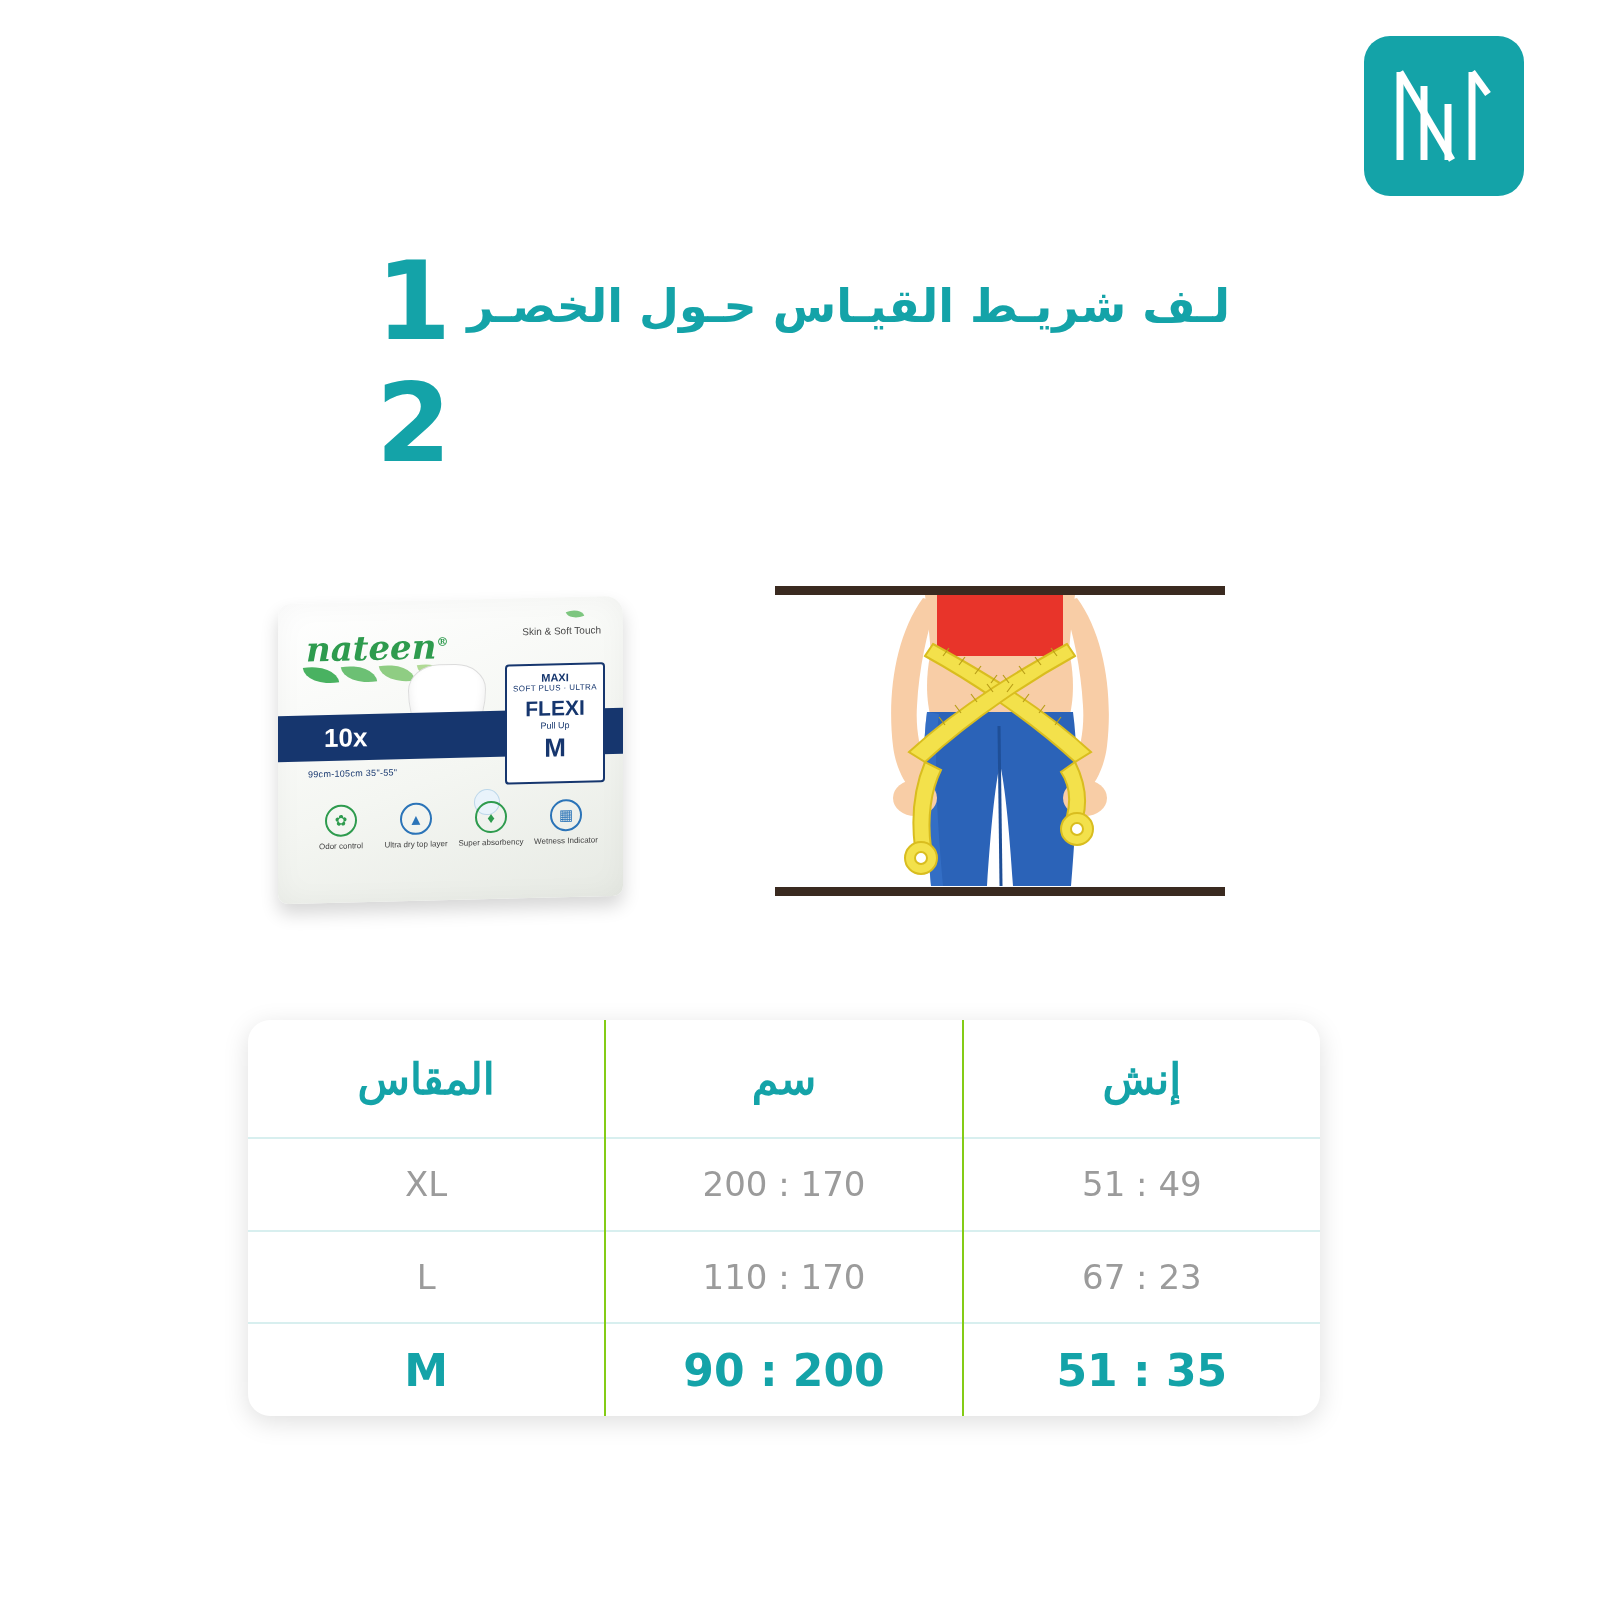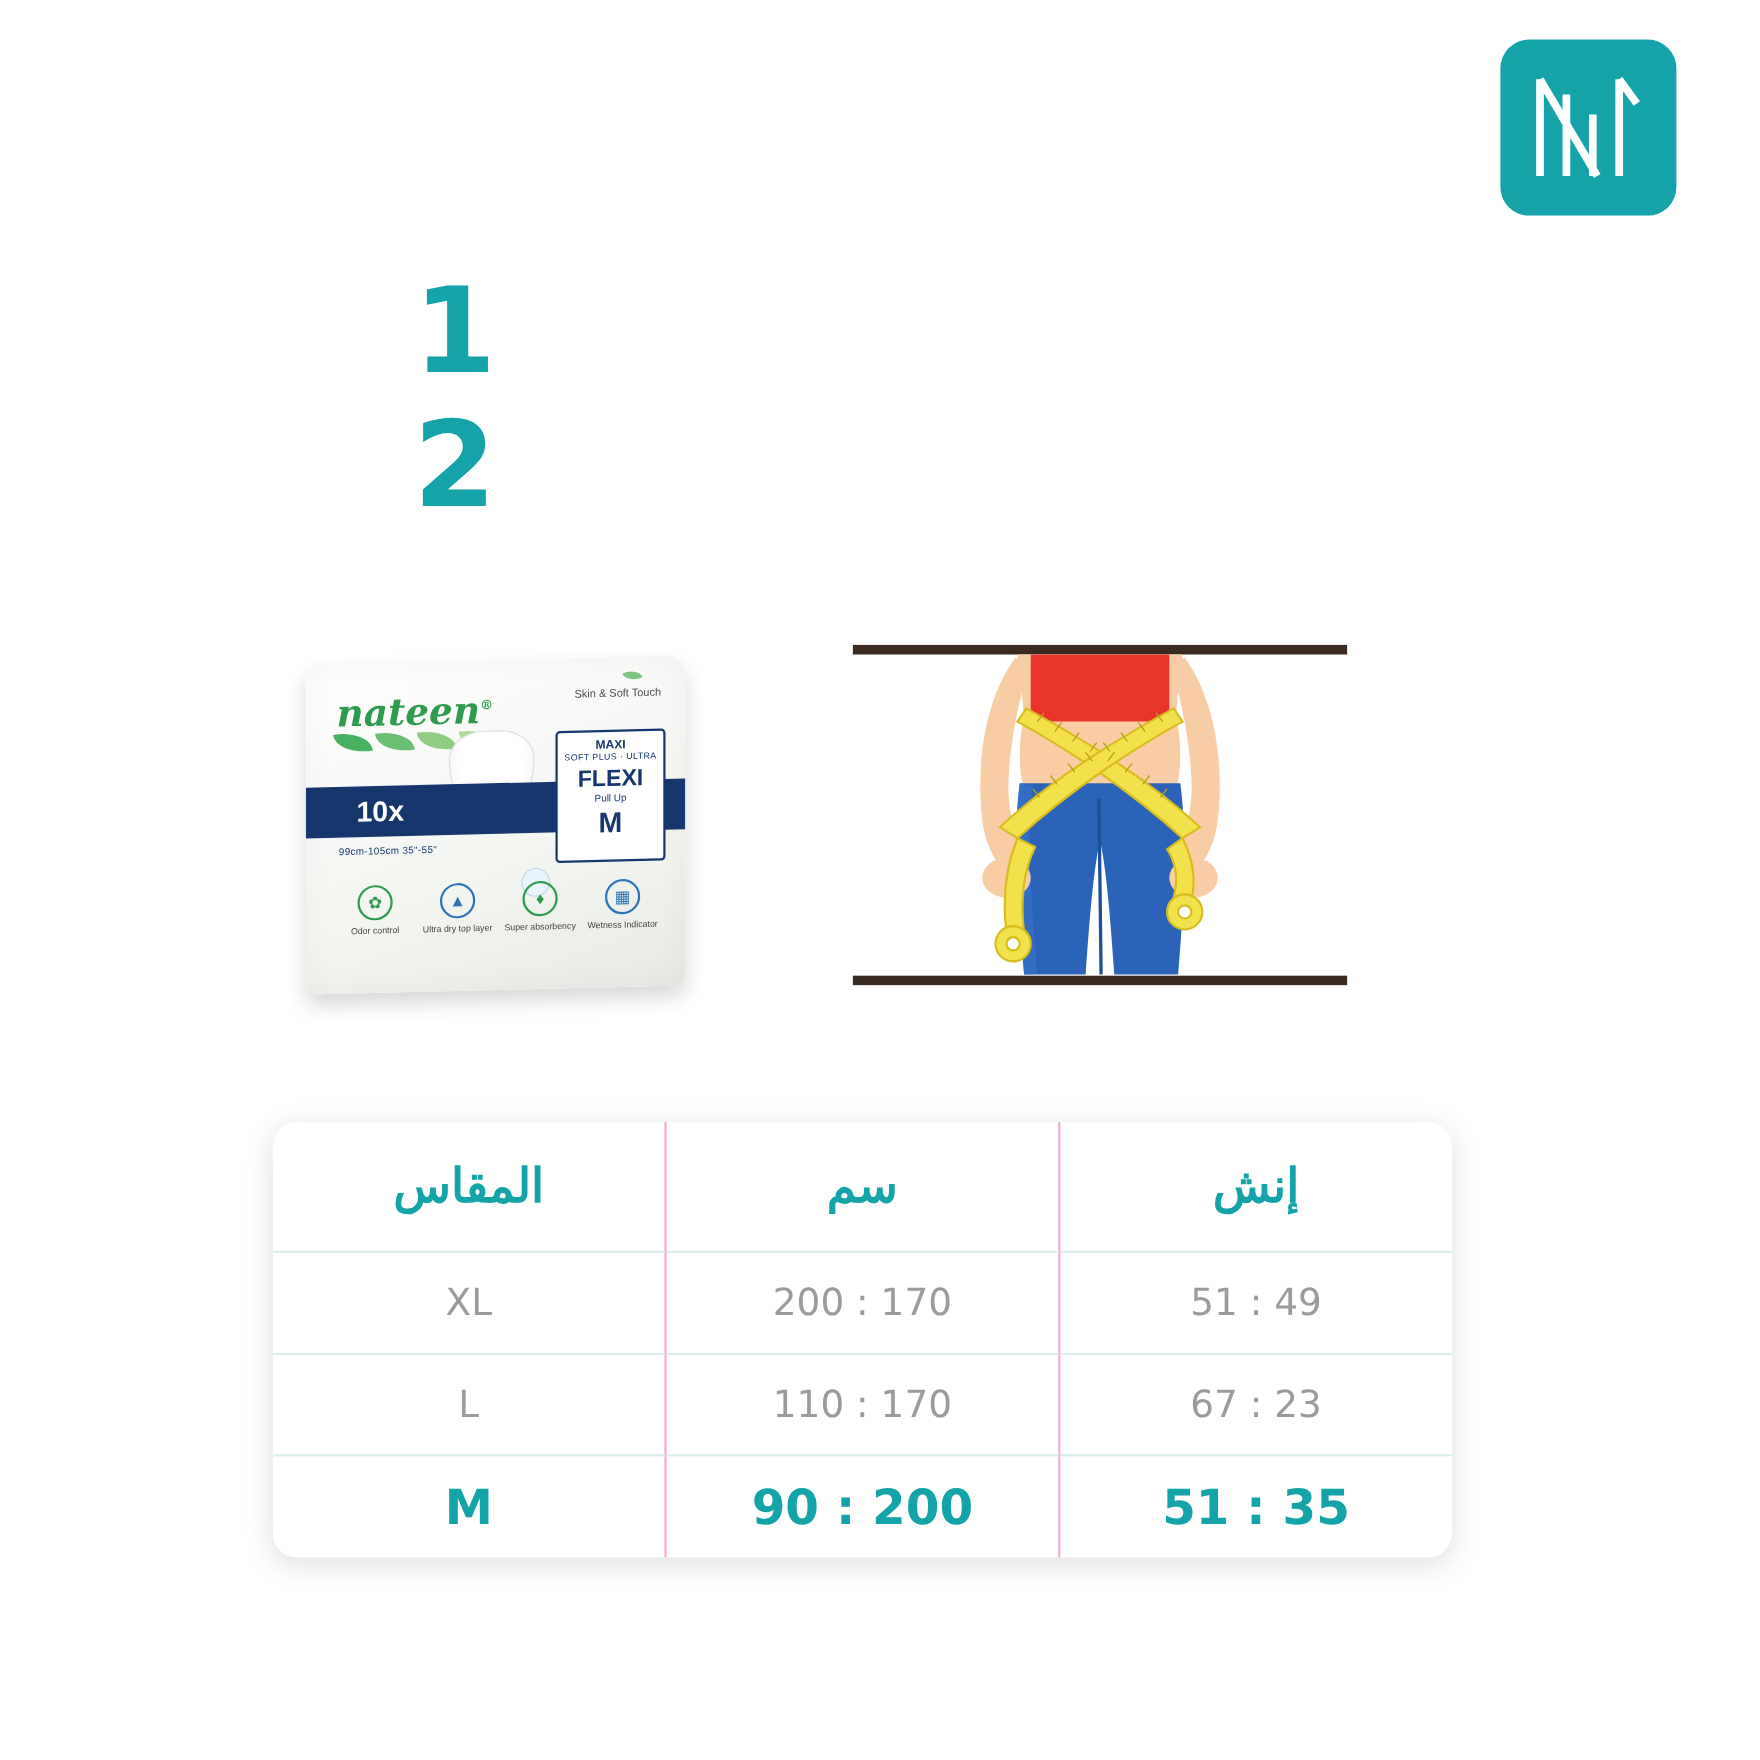--- a/index.html
+++ b/index.html
@@ -146,21 +146,21 @@
   }
   tbody td {
     color: #9b9b9b; font-size: 34px; text-align: center;
     height: 90px; vertical-align: middle;
     font-family: "DejaVu Sans", "Liberation Sans", sans-serif;
   }
   tbody tr.highlight td {
     color: #14a3a8; font-size: 44px; font-weight: bold;
   }
   .col-sep { border-left: 2px solid #bfe5e5; }
-  thead th.col-sep, tbody td.col-sep { border-left: 2px solid #f9a8d4; }
+  thead th.col-sep, tbody td.col-sep { border-left: 2px solid #84cc16; }
   tbody tr { border-top: 2px solid #d8efef; }
   thead tr { border-bottom: 2px solid #d8efef; }
 </style>
 </head>
 <body>
 
 <div class="page">
 
   <div class="logo-box">
     <svg width="104" height="104" viewBox="0 0 104 104">
@@ -170,20 +170,21 @@
         <path d="M32 96 L32 22"></path>
         <path d="M56 96 L56 40"></path>
         <path d="M80 96 L80 8"></path>
         <path d="M80 8 L96 30"></path>
       </g>
     </svg>
   </div>
 
   <div class="steps">
     <div class="step-row first">
+      <span class="step-text">لـف شريـط القيـاس حـول الخصـر</span>
       <span class="step-num">1</span>
     </div>
     <div class="step-row second">
       <span class="step-num">2</span>
     </div>
   </div>
 
   <div class="pack">
     <div class="pack-body">
       <div class="pack-brand"><span>nateen</span><sup>®</sup></div>

